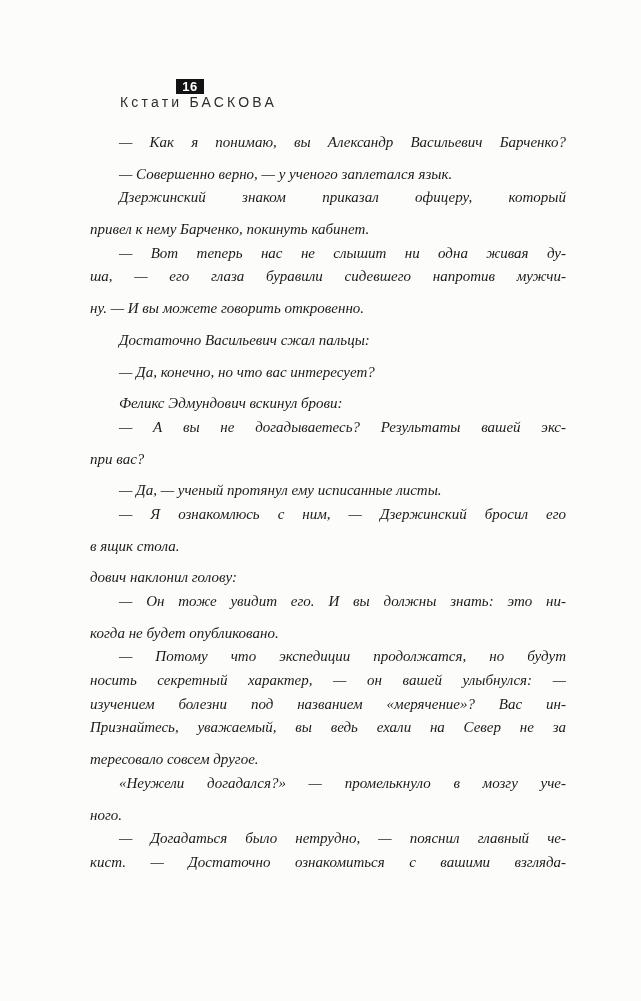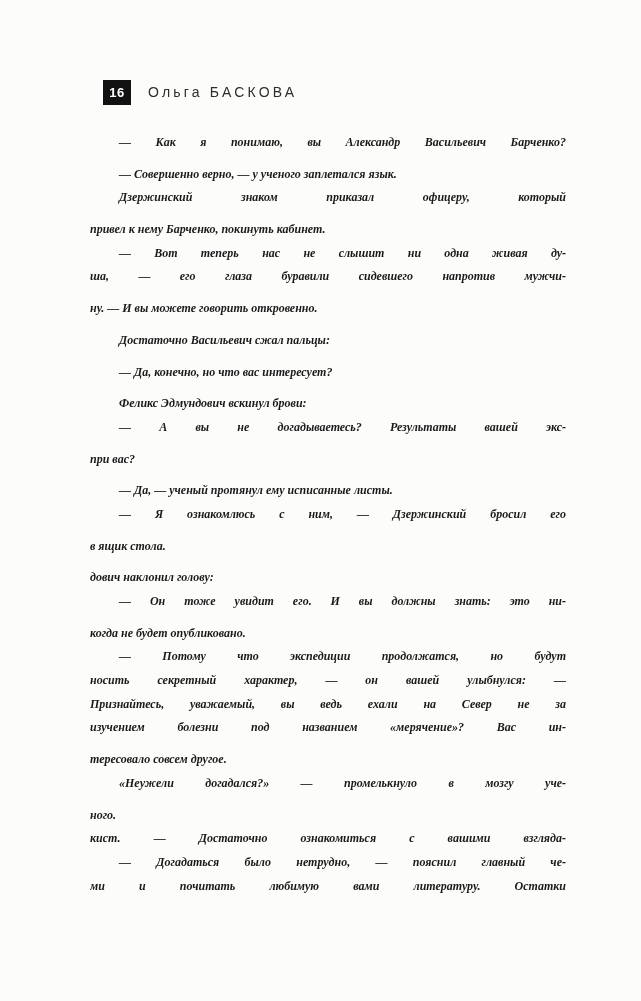--- a/index.html
+++ b/index.html
@@ -15,20 +15,21 @@
     font-family: "Liberation Serif", serif;
   }
   
   .running-header {
     position: absolute;
     left: 103px;
     top: 79px;
     height: 26px;
     display: flex;
     align-items: center;
+    flex-direction: column;
   }
   .page-number-badge {
     width: 28px;
     height: 25px;
     background: #121212;
     color: #ffffff;
     font-family: "Liberation Sans", sans-serif;
     font-weight: bold;
     font-size: 13px;
     display: flex;
@@ -46,23 +47,22 @@
     white-space: nowrap;
   }
   
   .body-text {
     position: absolute;
     left: 90px;
     top: 131px;
     width: 476px;
     color: #1a1a1a;
     font-style: italic;
-    font-size: 12px;
+    font-size: 15px;
     line-height: 23.7px;
-    font-weight: bold;
   }
   .para {
     margin: 0;
   }
   .line {
     text-align: justify;
     text-align-last: justify;
     white-space: normal;
     overflow: hidden;
     height: 23.7px;
@@ -75,21 +75,21 @@
     margin-top: 8px;
   }
 </style>
 </head>
 <body>
 
 <div class="page">
 
   <div class="running-header">
     <div class="page-number-badge">16</div>
-    <div class="author-name">Ольга БАСКОВА</div>
+    <div class="author-name">Кстати БАСКОВА</div>
   </div>
 
   <div class="body-text" id="body-text">
       <div class="para">
         <div class="line first">— Как я понимаю, вы Александр Васильевич Барченко?</div>
       </div>
       <div class="para">
         <div class="line first last">— Совершенно верно, — у ученого заплетался язык.</div>
       </div>
       <div class="para">
@@ -124,28 +124,27 @@
       <div class="para">
         <div class="line last">дович наклонил голову:</div>
       </div>
       <div class="para">
         <div class="line first">— Он тоже увидит его. И вы должны знать: это ни-</div>
         <div class="line last">когда не будет опубликовано.</div>
       </div>
       <div class="para">
         <div class="line first">— Потому что экспедиции продолжатся, но будут</div>
         <div class="line">носить секретный характер, — он вашей улыбнулся: —</div>
+        <div class="line">изучением болезни под названием «мерячение»? Вас ин-</div>
         <div class="line">Признайтесь, уважаемый, вы ведь ехали на Север не за</div>
-        <div class="line">изучением болезни под названием «мерячение»? Вас ин-</div>
         <div class="line last">тересовало совсем другое.</div>
       </div>
       <div class="para">
         <div class="line first">«Неужели догадался?» — промелькнуло в мозгу уче-</div>
         <div class="line last">ного.</div>
       </div>
       <div class="para">
+        <div class="line first">— Догадаться было нетрудно, — пояснил главный че-</div>
         <div class="line">кист. — Достаточно ознакомиться с вашими взгляда-</div>
-        <div class="line first">— Догадаться было нетрудно, — пояснил главный че-</div>
-        <div class="line">ми и почитать любимую вами литературу. Остатки</div>
       </div>
     </div>
 
 </div>
 
 </body></html>

